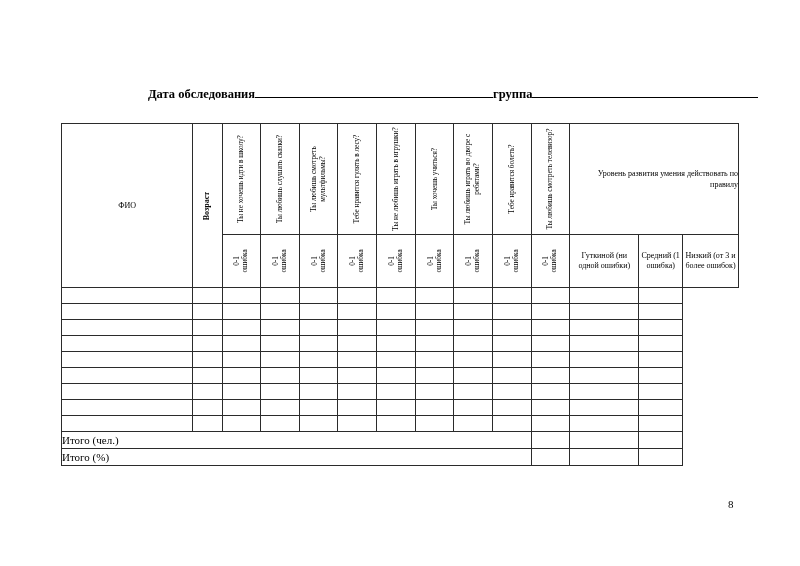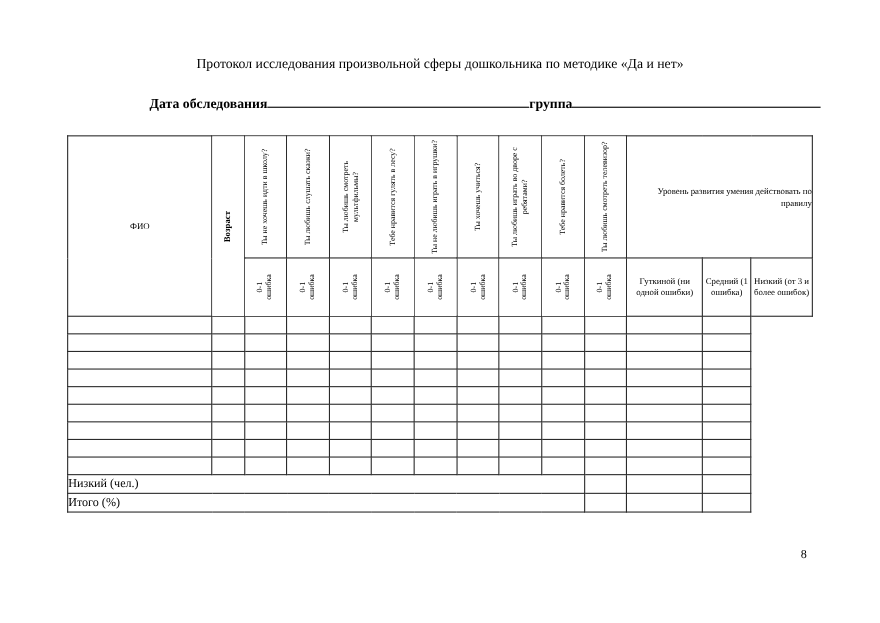--- a/index.html
+++ b/index.html
@@ -38,21 +38,21 @@
   }
   .title-line-2 {
     font-size: 12.5px;
     line-height: 17px;
     white-space: nowrap;
   }
 
   
   .date-line {
     position: absolute;
-    left: 136px;
+    left: 148px;
     top: 86px;
     width: 610px;
     font-size: 12.5px;
     font-weight: bold;
     white-space: nowrap;
     display: flex;
     align-items: baseline;
   }
   .date-label { flex: 0 0 auto; }
   .date-rule-1 {
@@ -181,21 +181,20 @@
     top: 498px;
     font-size: 11px;
   }
 </style>
 </head>
 <body>
 
 <div class="page">
 
   <div class="title-block">
-    <div class="title-line-1">Протокол исследования произвольной сферы дошкольника по методике «Да и нет»</div>
   </div>
 
   <div class="date-line">
     <span class="date-label">Дата обследования</span>
     <span class="date-rule-1"></span>
     <span class="date-group-label">группа</span>
     <span class="date-rule-2"></span>
   </div>
 
   <table class="protocol">
@@ -413,21 +412,21 @@
           <td></td>
           <td></td>
           <td></td>
           <td></td>
           <td></td>
           <td></td>
           <td></td>
           <td></td>
         </tr>
         <tr class="total-row">
-          <td class="total-label" colspan="10">Низкий (чел.)</td>
+          <td class="total-label" colspan="10">Итого (чел.)</td>
           <td></td>
           <td></td>
           <td></td>
         </tr>
         <tr class="total-row">
           <td class="total-label" colspan="10">Итого (%)</td>
           <td></td>
           <td></td>
           <td></td>
         </tr>

